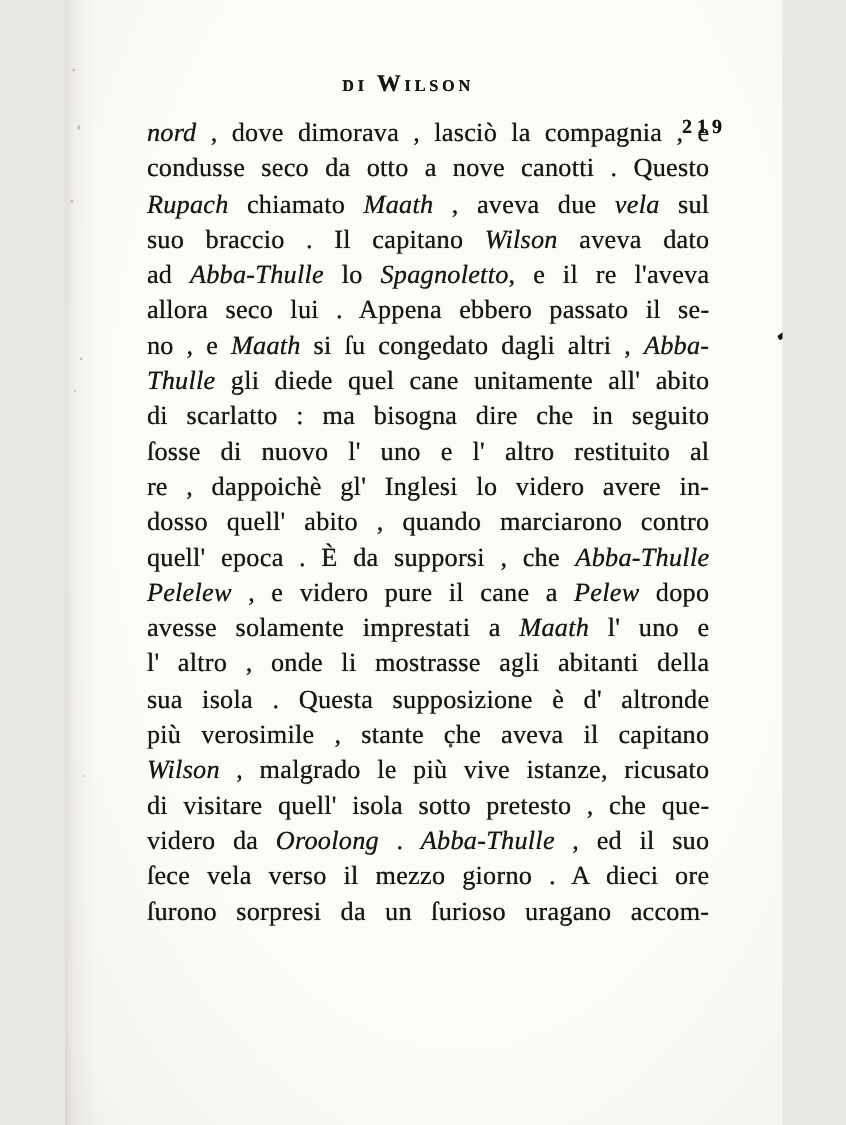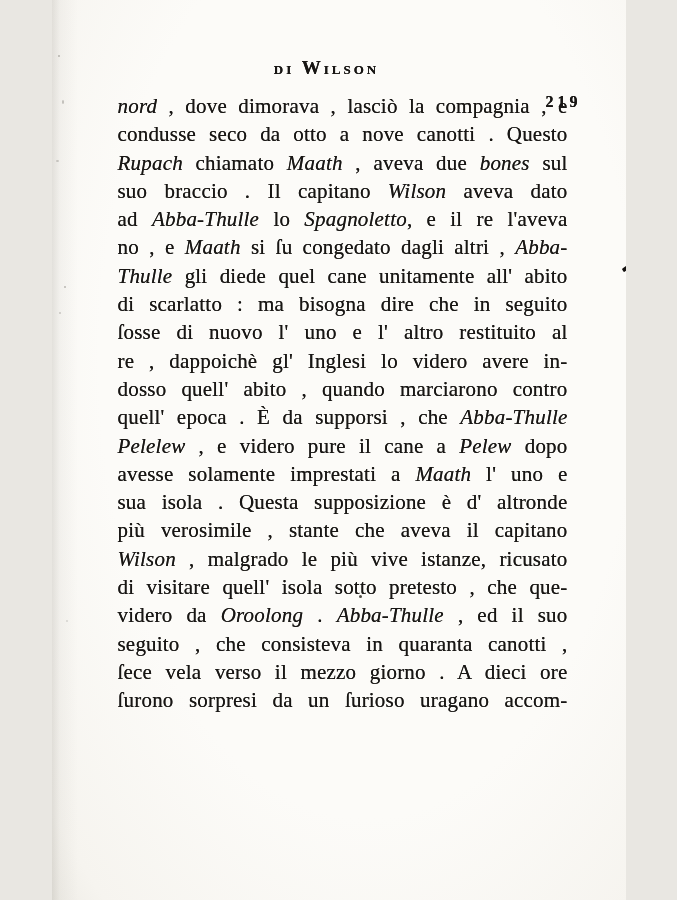--- a/index.html
+++ b/index.html
@@ -88,38 +88,39 @@
   <div class="edge-shade"></div>
 
   <div class="header">
     <div class="running-title">di Wilson</div>
     <div class="page-number">219</div>
   </div>
 
   <div class="body-text">
       <div class="line"><span class="it">nord</span><span> , dove dimorava , lasciò la compagnia , e</span></div>
       <div class="line"><span>condusse seco da otto a nove canotti . Questo</span></div>
-      <div class="line"><span class="it">Rupach</span><span> chiamato </span><span class="it">Maath</span><span> , aveva due </span><span class="it">bones</span><span> sul</span></div>
+      <div class="line"><span class="it">Rupach</span><span> chiamato </span><span class="it">Maath</span><span> , aveva due </span><span class="it">vela</span><span> sul</span></div>
       <div class="line"><span>suo braccio . Il capitano </span><span class="it">Wilson</span><span> aveva dato</span></div>
       <div class="line"><span>ad </span><span class="it">Abba-Thulle</span><span> lo </span><span class="it">Spagnoletto</span><span>, e il re l'aveva</span></div>
+      <div class="line"><span>allora seco lui . Appena ebbero passato il se-</span></div>
       <div class="line"><span>no , e </span><span class="it">Maath</span><span> si ſu congedato dagli altri , </span><span class="it">Abba-</span></div>
       <div class="line"><span class="it">Thulle</span><span> gli diede quel cane unitamente all' abito</span></div>
       <div class="line"><span>di scarlatto : ma bisogna dire che in seguito</span></div>
       <div class="line"><span>ſosse di nuovo l' uno e l' altro restituito al</span></div>
       <div class="line"><span>re , dappoichè gl' Inglesi lo videro avere in-</span></div>
       <div class="line"><span>dosso quell' abito , quando marciarono contro</span></div>
       <div class="line"><span>quell' epoca . È da supporsi , che </span><span class="it">Abba-Thulle</span></div>
       <div class="line"><span class="it">Pelelew</span><span> , e videro pure il cane a </span><span class="it">Pelew</span><span> dopo</span></div>
       <div class="line"><span>avesse solamente imprestati a </span><span class="it">Maath</span><span> l' uno e</span></div>
+      <div class="line"><span>l' altro , onde li mostrasse agli abitanti della</span></div>
       <div class="line"><span>sua isola . Questa supposizione è d' altronde</span></div>
       <div class="line"><span>più verosimile , stante che aveva il capitano</span></div>
       <div class="line"><span class="it">Wilson</span><span> , malgrado le più vive istanze, ricusato</span></div>
       <div class="line"><span>di visitare quell' isola sotto pretesto , che que-</span></div>
       <div class="line"><span>videro da </span><span class="it">Oroolong</span><span> . </span><span class="it">Abba-Thulle</span><span> , ed il suo</span></div>
-      <div class="line"><span>seguito , che consisteva in quaranta canotti ,</span></div>
       <div class="line"><span>ſece vela verso il mezzo giorno . A dieci ore</span></div>
       <div class="line"><span>ſurono sorpresi da un ſurioso uragano accom-</span></div>
     </div>
 
   <div class="ink-blot"></div>
   <div class="stray-comma"></div>
 
   <div class="speck s1"></div>
   <div class="speck s2"></div>
   <div class="speck s3"></div>

